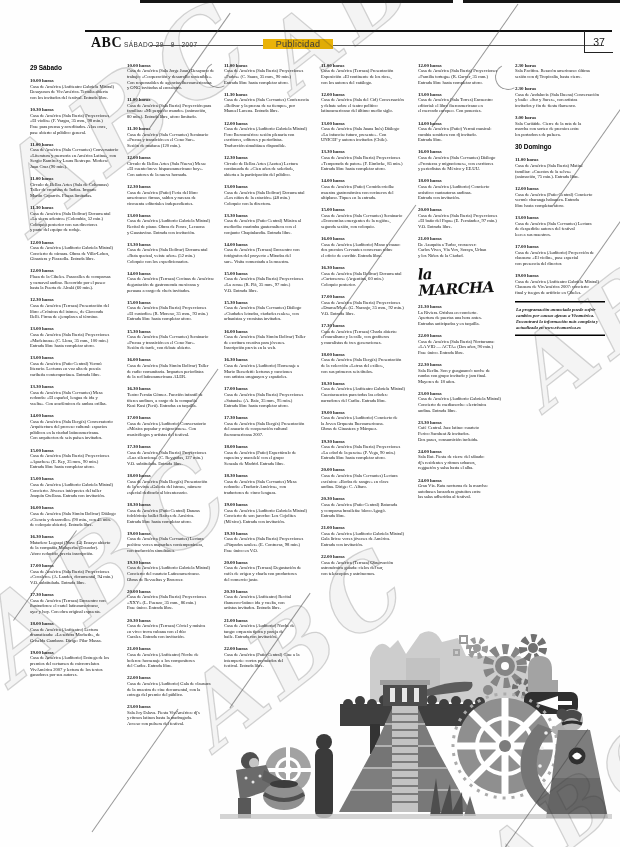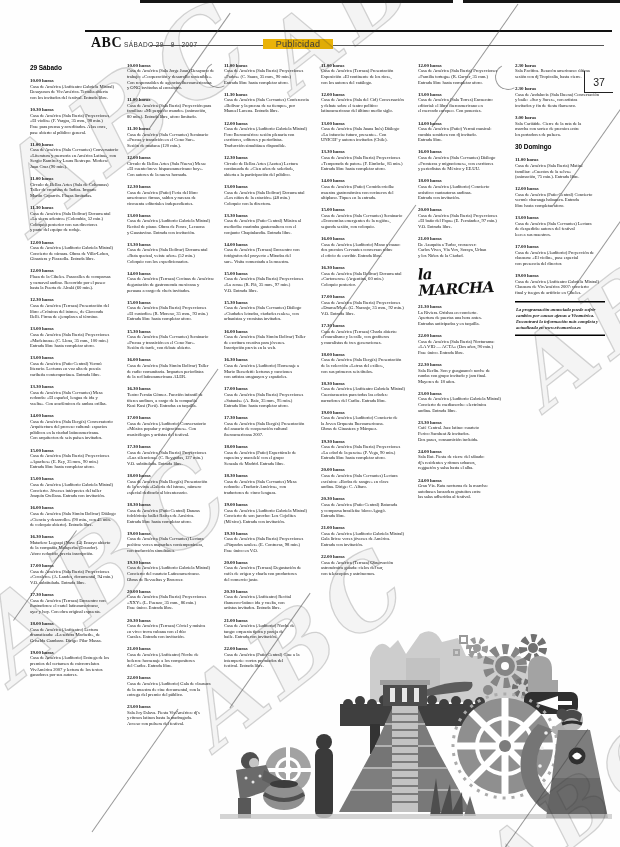--- a/index.html
+++ b/index.html
@@ -13,21 +13,21 @@
             letter-spacing:.5px;color:#111;}
   .head-date{position:absolute;top:41px;left:124px;font:6.5px/7px "Liberation Sans",sans-serif;
              color:#333;letter-spacing:.4px;}
   .pub-label{position:absolute;top:39px;left:263px;width:70px;text-align:center;
              font:9px/10px "Liberation Sans",sans-serif;color:#3a3a3a;letter-spacing:.3px;background:#eab308;z-index:2;}
   .pub-rule-l{position:absolute;top:45px;left:150px;width:118px;height:1px;background:#555;}
   .pub-rule-r{position:absolute;top:45px;left:328px;width:276px;height:1px;background:#555;}
   .pagenum-box{position:absolute;top:31px;left:584px;width:28px;height:21px;
                border-left:1.2px solid #222;border-bottom:1.4px solid #222;
                display:flex;align-items:center;justify-content:center;
-               font:10.5px "Liberation Sans",sans-serif;color:#222;margin-top:40px;}
+               font:10.5px "Liberation Sans",sans-serif;color:#222;}
   
   #columns{position:absolute;left:30px;top:62px;display:flex;gap:7px;z-index:2;}
   .col{width:90px;overflow:hidden;}
   .colinner{width:180px;transform:scale(.5);transform-origin:0 0;
             font-family:"Liberation Serif",serif;font-size:9.4px;line-height:11.2px;
             color:#1b1b1b;letter-spacing:-.15px;}
   .day{font:bold 13px/15px "Liberation Sans",sans-serif;color:#000;margin:2px 0 12px;}
   .evt{margin-bottom:12px;}
   .time{font-weight:bold;font-size:10px;margin-bottom:1px;}
   .eline{white-space:nowrap;overflow:hidden;}

